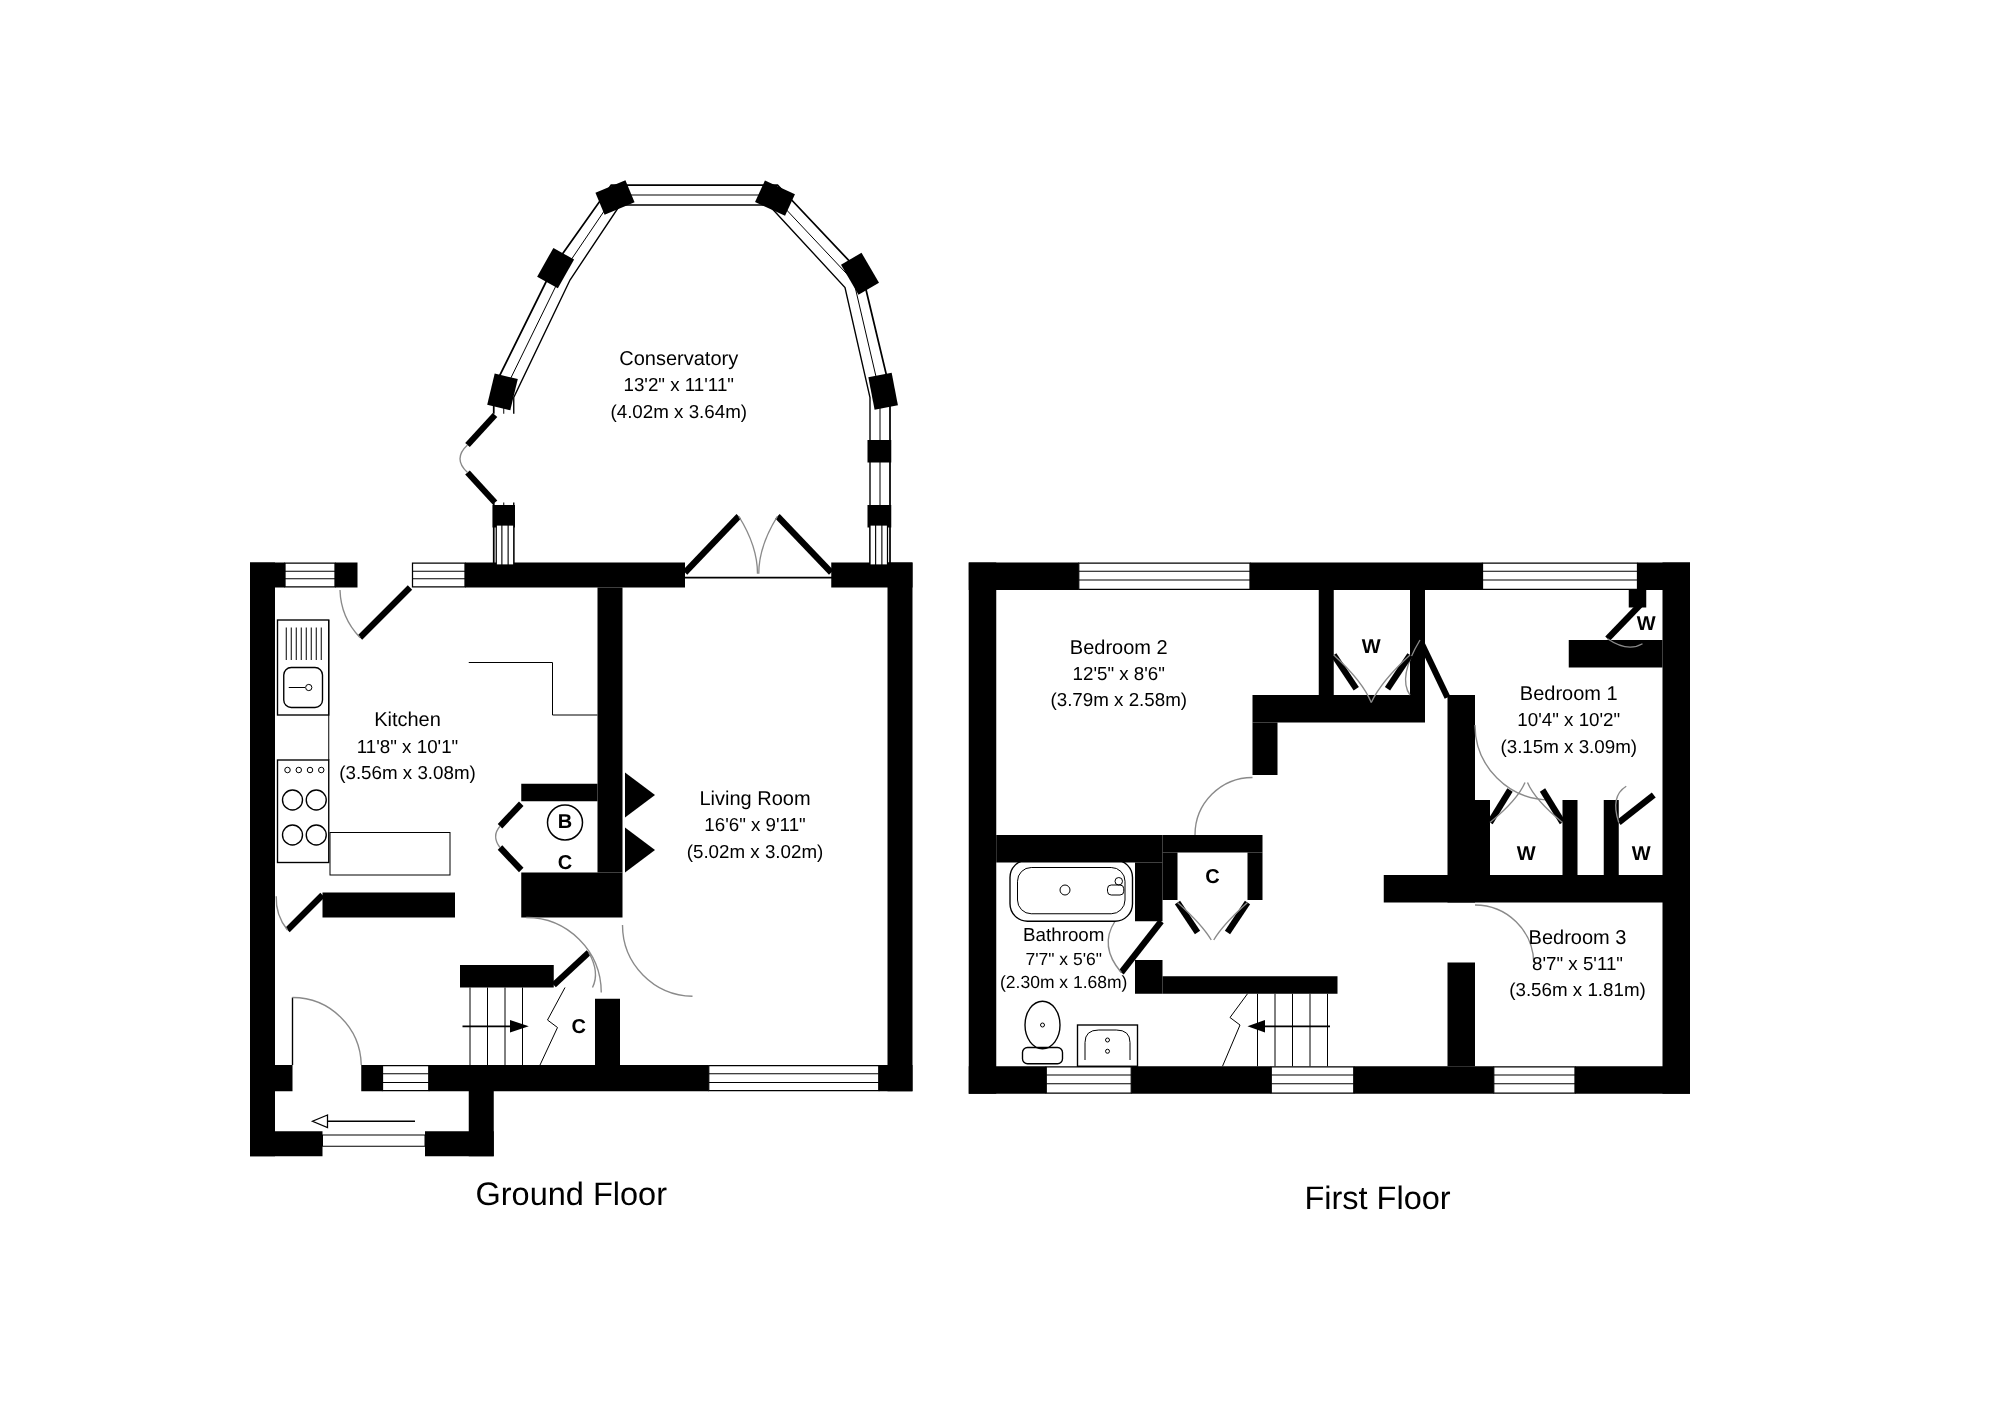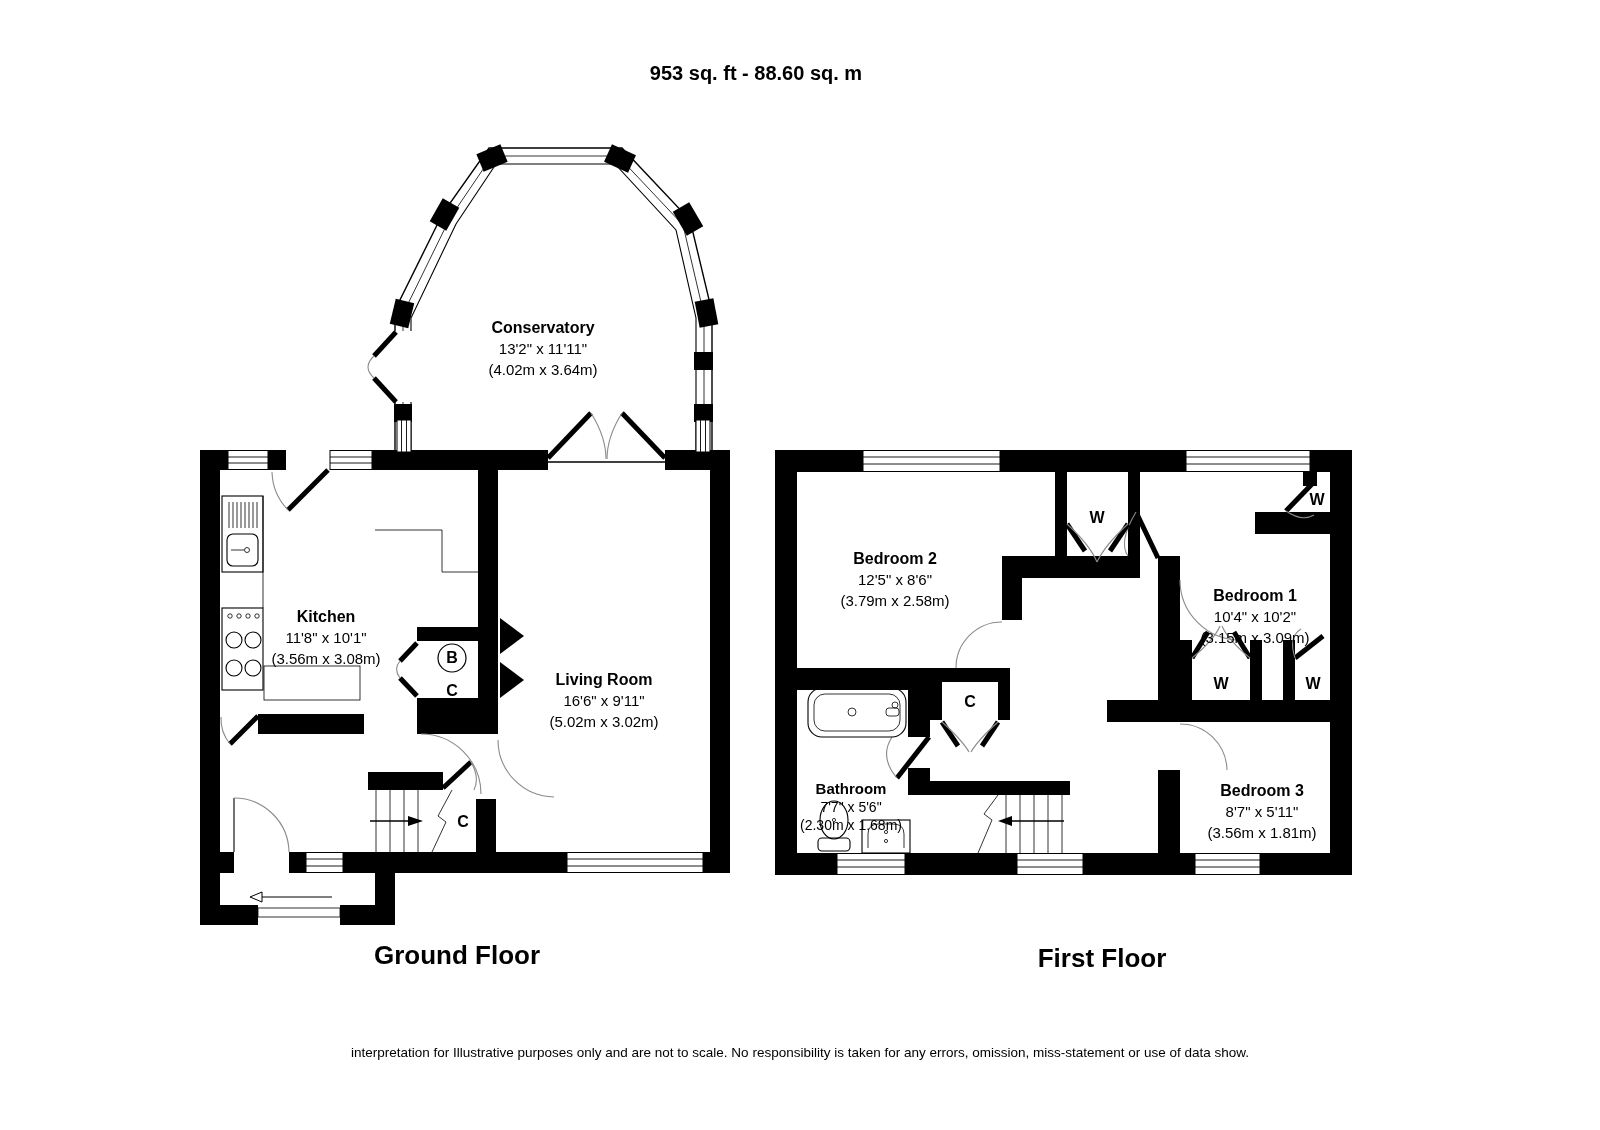--- a/index.html
+++ b/index.html
@@ -1,23 +1,23 @@
 <!DOCTYPE html>
 <html><head>
 <meta charset="utf-8">
 <style>
   html,body{margin:0;padding:0;background:#fff;}
   body{width:1600px;height:1130px;position:relative;font-family:"Liberation Sans",sans-serif;color:#000;}
   #plan{position:absolute;left:0;top:0;}
   .lbl{position:absolute;transform:translateX(-50%);text-align:center;white-space:nowrap;line-height:21px;font-size:15px;}
-  .lbl .rname{font-weight:bold;font-size:16px;margin-top:40px;}
+  .lbl .rname{font-weight:normal;font-size:16px;}
   .lbl.small{font-size:14px;line-height:18px;}
   .lbl.small .rname{font-size:15px;}
   .marker{position:absolute;transform:translate(-50%,-50%);font-weight:bold;font-size:16px;}
-  .floorlbl{position:absolute;transform:translateX(-50%);font-weight:bold;font-size:26px;white-space:nowrap;}
+  .floorlbl{position:absolute;transform:translateX(-50%);font-weight:normal;font-size:26px;white-space:nowrap;}
   .title{position:absolute;left:756px;top:60px;transform:translateX(-50%);text-align:center;font-weight:bold;font-size:20px;line-height:26px;white-space:nowrap;}
   .disclaimer{position:absolute;left:800px;top:1042px;transform:translateX(-50%);text-align:center;font-size:13.5px;line-height:22px;white-space:nowrap;}
   svg .wall{fill:#000;stroke:none;}
   svg .thin{fill:none;stroke:#000;stroke-width:1.1;}
   svg .thin2{fill:none;stroke:#000;stroke-width:0.8;}
   svg .arc{fill:none;stroke:#8a8a8a;stroke-width:1.1;}
   svg .leaf{stroke:#000;stroke-width:5;}
   svg .win{fill:#fff;stroke:#000;stroke-width:1;}
   svg .winline{stroke:#000;stroke-width:0.9;}
 </style>
@@ -271,21 +271,20 @@
       <line class="thin2" x1="1048" y1="795" x2="1048" y2="853"></line>
       <line class="thin2" x1="1062" y1="795" x2="1062" y2="853"></line>
       <path class="thin2" d="M978,853 L992,820 L984,814 L998,795"></path>
       <line x1="1012" y1="821" x2="1064" y2="821" stroke="#000" stroke-width="1.4"></line>
       <polygon points="1012,816 998,821 1012,826" fill="#000"></polygon>
     </g>
   </g>
 </svg>
 
 <div class="title">
-  <div>953 sq. ft - 88.60 sq. m</div>
 </div>
 
 <div class="lbl" style="left:543px;top:277px;">
   <div class="rname">Conservatory</div>
   <div>13'2" x 11'11"</div>
   <div>(4.02m x 3.64m)</div>
 </div>
 
 <div class="lbl" style="left:326px;top:566px;">
   <div class="rname">Kitchen</div>
@@ -329,14 +328,13 @@
 <div class="marker" style="left:970px;top:702px;">C</div>
 <div class="marker" style="left:1097px;top:518px;">W</div>
 <div class="marker" style="left:1317px;top:500px;">W</div>
 <div class="marker" style="left:1221px;top:684px;">W</div>
 <div class="marker" style="left:1313px;top:684px;">W</div>
 
 <div class="floorlbl" style="left:457px;top:940px;">Ground Floor</div>
 <div class="floorlbl" style="left:1102px;top:943px;">First Floor</div>
 
 <div class="disclaimer">
-  <div>interpretation for Illustrative purposes only  and are not to scale. No responsibility is taken for any errors, omission, miss-statement or use of data show.</div>
 </div>
 
 </body></html>

